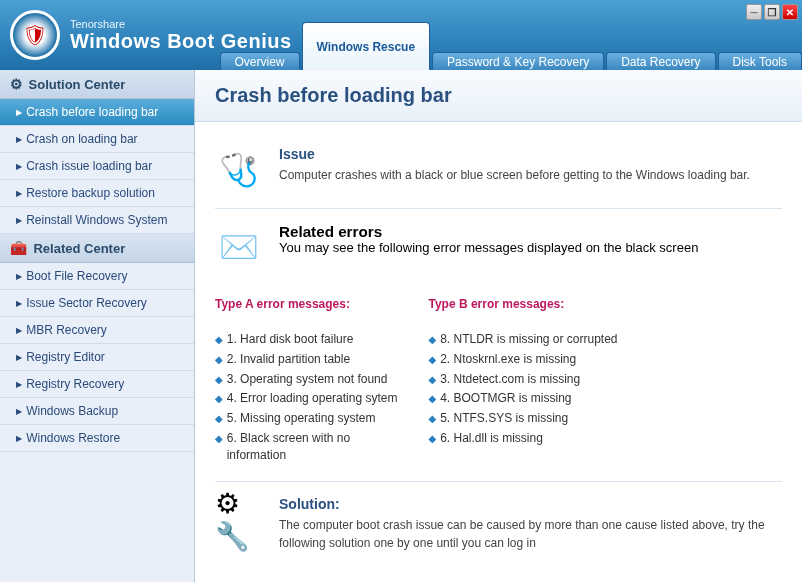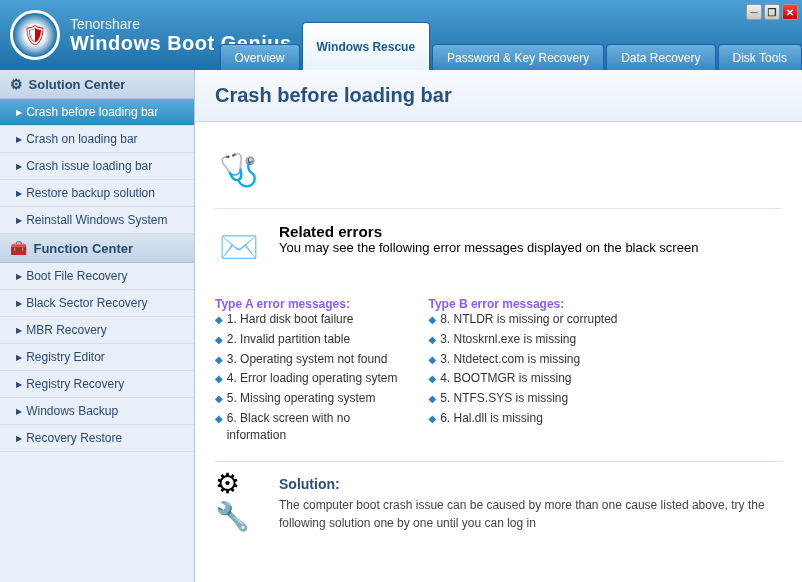--- a/index.html
+++ b/index.html
@@ -38,41 +38,41 @@
       width: 50px; height: 50px;
       background: radial-gradient(circle, #fff 30%, #1a6fa8 70%);
       border-radius: 50%;
       border: 3px solid #fff;
       margin-right: 10px;
       display: flex; align-items: center; justify-content: center;
       font-size: 20px; color: #c00;
       flex-shrink: 0;
     }
     .app-title-text { color: white; }
-    .app-title-text .vendor { font-size: 14px; opacity: 0.9; }
+    .app-title-text .vendor { font-size: 11px; opacity: 0.9; }
     .app-title-text .product { font-size: 20px; font-weight: bold; letter-spacing: 0.5px; }
 
     
     .nav-tabs {
       position: absolute;
       bottom: 0;
       right: 0;
       display: flex;
       align-items: flex-end;
     }
     .nav-tab {
       padding: 6px 14px;
       background: linear-gradient(to bottom, #6ab0e0, #3a88c0);
       color: white;
       font-size: 12px;
       border-top-left-radius: 4px;
       border-top-right-radius: 4px;
       cursor: pointer;
       margin-left: 2px;
-      height: 26px;
+      height: 18px;
       display: flex; align-items: center;
       border: 1px solid #2060a0;
       border-bottom: none;
     }
     .nav-tab.active {
       background: linear-gradient(to bottom, #ffffff, #e8f4fc);
       color: #1a5a9a;
       font-weight: bold;
       height: 48px;
     }
@@ -168,21 +168,21 @@
 
     
     .error-columns {
       display: flex;
       gap: 20px;
       margin-top: 10px;
       font-size: 12px;
       color: #333;
     }
     .error-col { flex: 1; }
-    .error-col h4 { font-weight: bold; margin-bottom: 0; color: #8b5cf6; }
+    .error-col h4 { font-weight: bold; margin-bottom: 20px; color: #be185d; }
     .error-item {
       display: flex; align-items: flex-start; gap: 4px;
       margin-bottom: 3px;
       line-height: 1.4;
     }
     .diamond { color: #2a80c0; font-size: 10px; margin-top: 2px; flex-shrink: 0; }
 
     
     .content-area::-webkit-scrollbar { width: 12px; }
     .content-area::-webkit-scrollbar-track { background: #e0e8f0; }
@@ -219,39 +219,43 @@
       <span>Solution Center</span>
     </div>
     <div class="sidebar-item active">Crash before loading bar</div>
     <div class="sidebar-item">Crash on loading bar</div>
     <div class="sidebar-item">Crash issue loading bar</div>
     <div class="sidebar-item">Restore backup solution</div>
     <div class="sidebar-item">Reinstall Windows System</div>
 
     <div class="sidebar-section-header">
       <span class="icon">🧰</span>
-      <span>Function Center</span>
+      <span>Related Center</span>
     </div>
     <div class="sidebar-item">Boot File Recovery</div>
-    <div class="sidebar-item">Black Sector Recovery</div>
+    <div class="sidebar-item">Issue Sector Recovery</div>
     <div class="sidebar-item">MBR Recovery</div>
     <div class="sidebar-item">Registry Editor</div>
     <div class="sidebar-item">Registry Recovery</div>
     <div class="sidebar-item">Windows Backup</div>
-    <div class="sidebar-item">Recovery Restore</div>
+    <div class="sidebar-item">Windows Restore</div>
   </div>
 
   <div class="content-area">
     <div class="content-header">
       <h1>Crash before loading bar</h1>
     </div>
     <div class="content-body">
 
       <div class="info-section">
         <div class="info-icon">🩺</div>
+        <div class="info-content">
+          <h3>Issue</h3>
+          <p>Computer crashes with a black or blue screen before getting to the Windows loading bar.</p>
+        </div>
       </div>
 
       <div class="info-section" style="flex-direction:column; align-items:flex-start;">
         <div style="display:flex; gap:16px; align-items:flex-start;">
           <div class="info-icon">✉️</div>
           <div>
             <h3>Related errors</h3>
             <p>You may see the following error messages displayed on the black screen</p>
           </div>
         </div>
@@ -284,21 +288,21 @@
               </div>
           </div>
           <div class="error-col">
             <h4>Type B error messages:</h4>
             <div class="error-item">
                 <span class="diamond">◆</span>
                 <span>8. NTLDR is missing or corrupted</span>
               </div>
             <div class="error-item">
                 <span class="diamond">◆</span>
-                <span>3. Ntoskrnl.exe is missing</span>
+                <span>2. Ntoskrnl.exe is missing</span>
               </div>
             <div class="error-item">
                 <span class="diamond">◆</span>
                 <span>3. Ntdetect.com is missing</span>
               </div>
             <div class="error-item">
                 <span class="diamond">◆</span>
                 <span>4. BOOTMGR is missing</span>
               </div>
             <div class="error-item">

